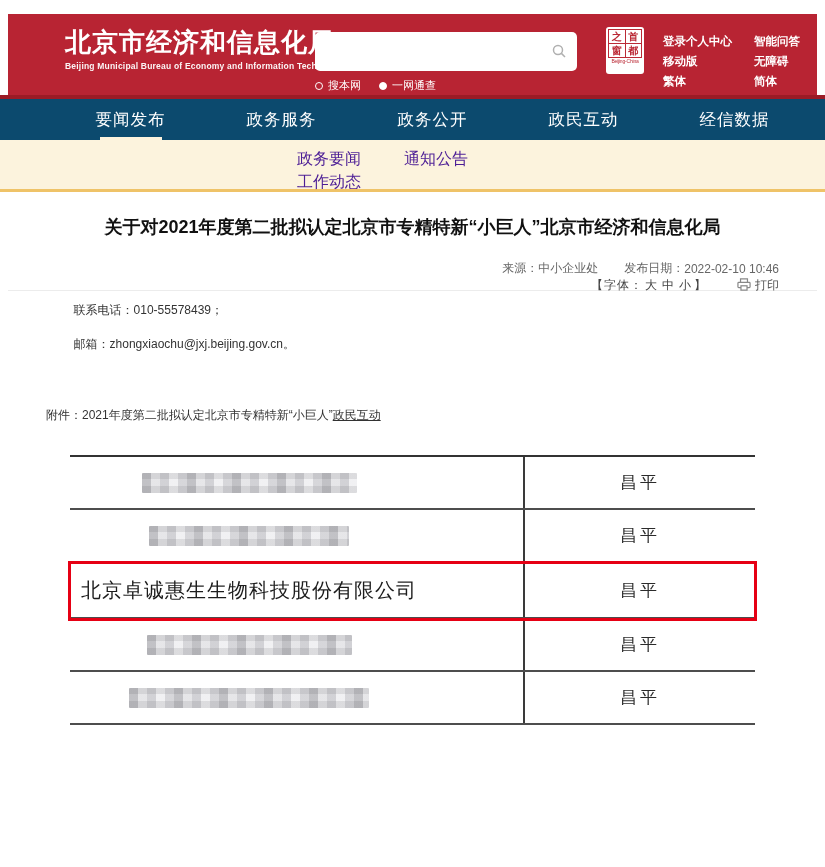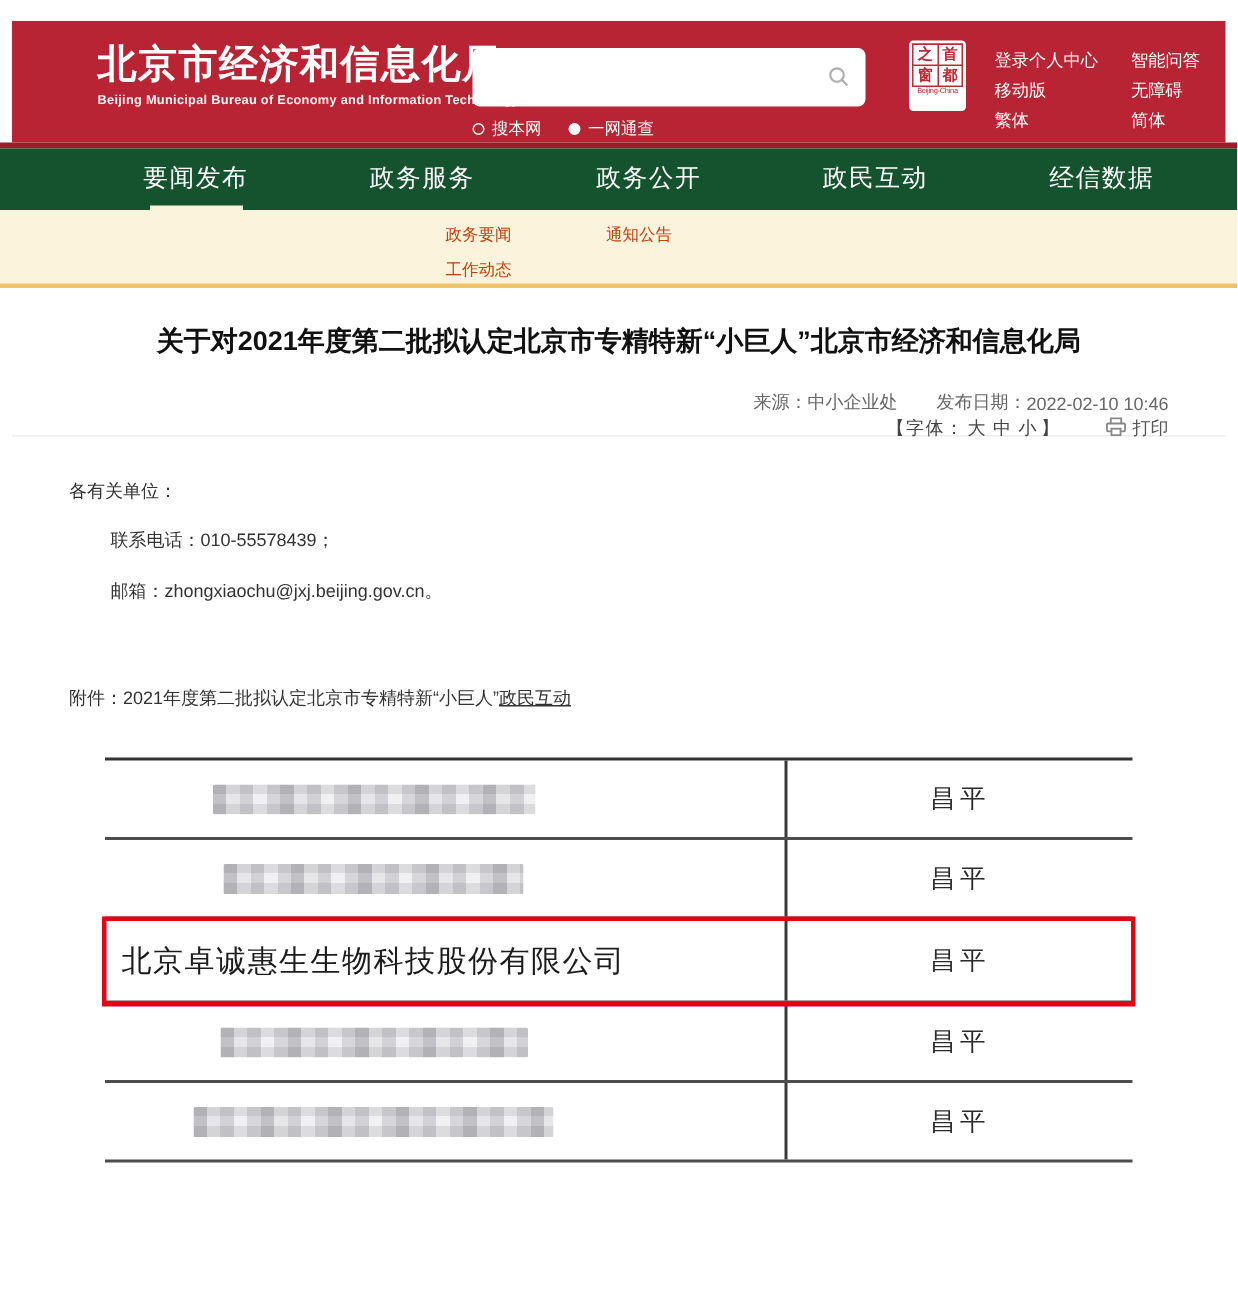--- a/index.html
+++ b/index.html
@@ -16,33 +16,33 @@
   .search-input{position:absolute;left:10px;top:4px;width:215px;height:30px;border:none;outline:none;font-size:13px;background:transparent;}
   .search-icon{position:absolute;right:10px;top:11px;width:16px;height:16px;}
   .scope-row{margin-top:7px;display:flex;gap:18px;color:#fff;font-size:11px;align-items:flex-start;}
   .scope-opt{display:flex;align-items:center;gap:5px;cursor:pointer;}
   .radio{display:inline-block;width:8px;height:8px;border:1.5px solid #fff;border-radius:50%;box-sizing:border-box;}
   .radio.filled{background:#fff;}
   .capital-logo{position:absolute;left:598px;top:13px;width:38px;height:47px;background:#fff;border-radius:3px;padding:2px 2px 1px;box-sizing:border-box;cursor:pointer;}
   .seal{display:grid;grid-template-columns:1fr 1fr;gap:1px;background:#bb2a36;border:1px solid #bb2a36;}
   .seal span{background:#fff;color:#bb2a36;font-size:10px;line-height:13px;text-align:center;font-weight:bold;}
   .seal-caption{font-size:5px;color:#bb2a36;text-align:center;line-height:7px;letter-spacing:-.2px;}
-  .quick-links{position:absolute;left:655px;top:17px;display:flex;gap:22px;}
+  .quick-links{position:absolute;left:655px;top:17px;display:flex;gap:22px;font-weight:bold;}
   .ql-col{display:flex;flex-direction:column;}
   .ql-col a{color:#fff;font-size:11.5px;line-height:20px;text-decoration:none;cursor:pointer;white-space:nowrap;}
 
   
   .header-sep{position:absolute;left:0;right:0;top:95px;height:4px;background:#9b1b26;}
-  .topnav{position:absolute;left:0;right:0;top:99px;height:41px;background:#14532d;display:flex;padding-left:55px;}
+  .topnav{position:absolute;left:0;right:0;top:99px;height:41px;background:#0c4a6e;display:flex;padding-left:55px;}
   .nav-item{width:151px;text-align:center;color:#fff;font-size:16.5px;font-weight:500;line-height:41px;position:relative;cursor:pointer;letter-spacing:1px;}
   .nav-item.active::after{content:"";position:absolute;left:50%;transform:translateX(-50%);bottom:0;width:62px;height:3px;background:#fcf3dd;}
 
   
   .subnav{position:absolute;left:0;right:0;top:140px;height:49px;background:#fcf3dd;border-bottom:3px solid #efc368;}
-  .subnav-item{position:absolute;font-size:11px;color:#c2410c;cursor:pointer;}
+  .subnav-item{position:absolute;font-size:16px;color:#4c1d95;cursor:pointer;}
   .sn1{left:297px;top:9px;}
   .sn2{left:404px;top:9px;}
   .sn3{left:297px;top:32px;}
 
   
   .article{position:absolute;left:8px;right:8px;top:192px;}
   .title{margin:24px 30px 0;text-align:center;font-size:18px;font-weight:bold;color:#111;line-height:22px;}
   .meta{margin:22px 38px 0 30px;display:flex;justify-content:space-between;align-items:flex-end;font-size:12px;color:#666;height:16px;flex-direction:column;}
   .meta-left{display:flex;align-items:center;}
   .meta-left .gap{display:inline-block;width:26px;}
@@ -168,21 +168,20 @@
               </svg>
           </span>
           <span>打印</span>
         </span>
       </div>
     </div>
 
     <hr class="meta-divider">
 
     <div class="body">
-      <p class="salutation">各有关单位：</p>
       <p class="contact">联系电话：010-55578439；</p>
       <p class="contact">邮箱：zhongxiaochu@jxj.beijing.gov.cn。</p>
       <p class="attachment"><span>附件：2021年度第二批拟认定北京市专精特新“小巨人”</span><a class="att-link">政民互动</a></p>
 
       <div class="ctable">
   <div class="trow">
     <div class="cell cname">
               <div class="mosaic" style="width: 215px;"></div>
             </div>
     <div class="cell cdistrict">昌平</div>

